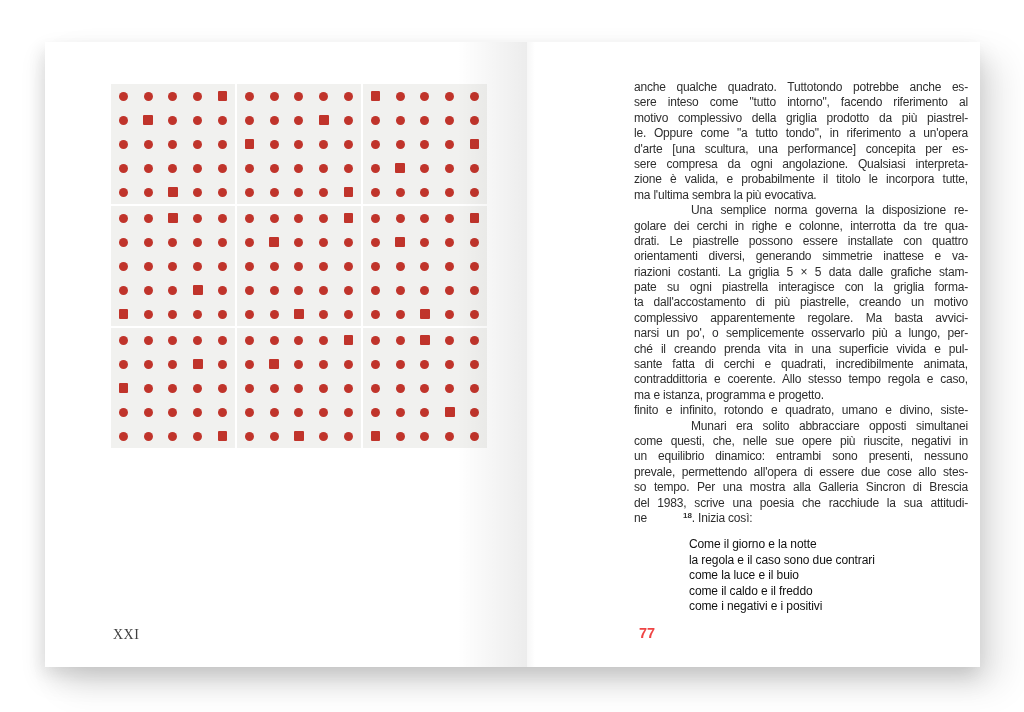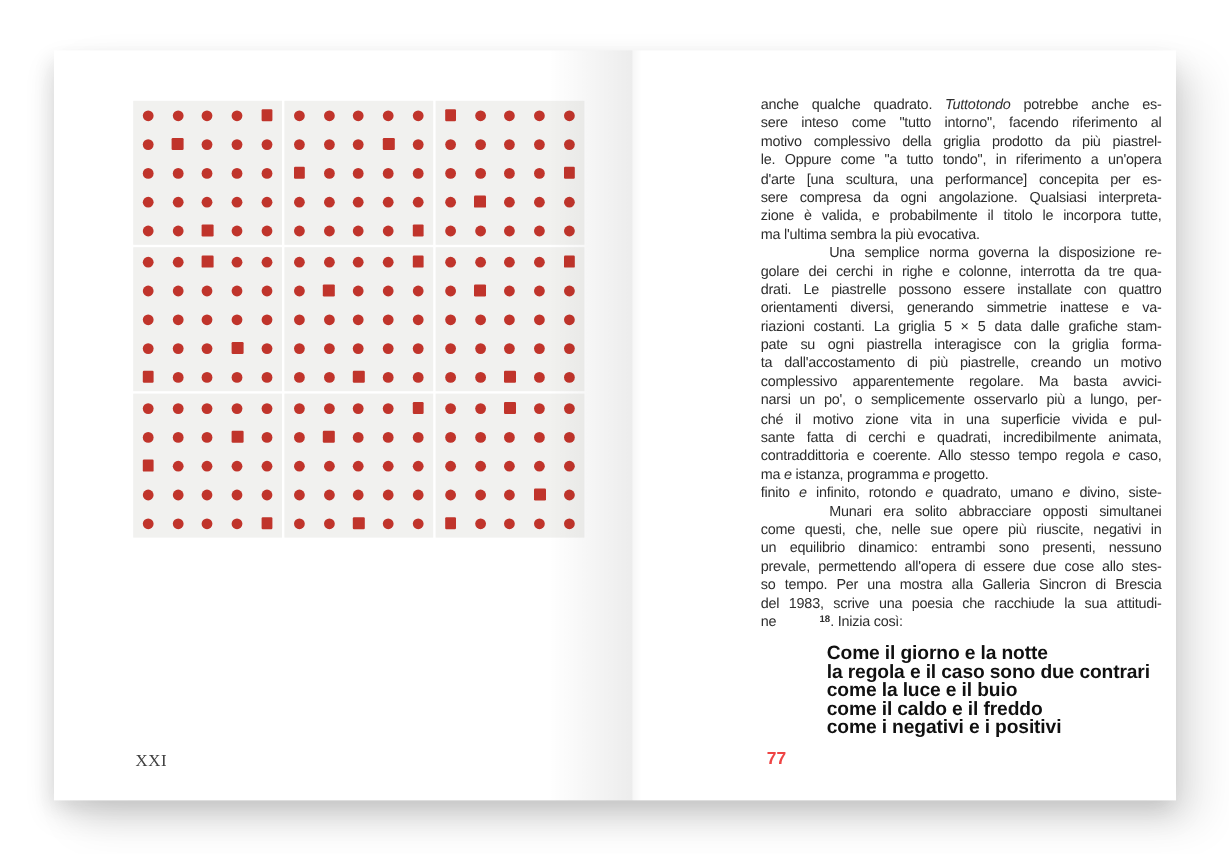--- a/index.html
+++ b/index.html
@@ -49,25 +49,25 @@
   }
   
   .text-col{
     position:absolute;left:107px;top:38px;width:334px;
     font-size:12px;line-height:15.4px;letter-spacing:-0.2px;
     color:var(--body-text,#2e2e2e);
   }
   .line{text-align:justify;text-align-last:justify;height:15.4px;}
   .line.last{text-align-last:left;}
   .line.indent{text-indent:57px;}
-  .it{font-style:italic;}
+  .it{}
   .sup{font-weight:700;font-size:8px;position:relative;top:-4px;letter-spacing:0;padding-left:36px;}
   .poem{
     margin-top:11px;padding-left:55px;
-    font-weight:700;font-size:16px;line-height:15.4px;
+    font-weight:400;font-size:12px;line-height:15.4px;
     color:var(--poem-text,#101010);letter-spacing:-0.1px;
   }
   .folio-right{
     position:absolute;left:112px;top:583px;
     font-size:14.5px;font-weight:700;color:#ef4444;
   }
 </style>
 </head>
 <body style="--dot-red: #c0342b; --tile-bg: #f1f1ef; --body-text: #2e2e2e; --poem-text: #101010;">
 
@@ -333,21 +333,21 @@
           <div class="line last">ma l'ultima sembra la più evocativa.</div>
           <div class="line indent">Una semplice norma governa la disposizione re-</div>
           <div class="line">golare dei cerchi in righe e colonne, interrotta da tre qua-</div>
           <div class="line">drati. Le piastrelle possono essere installate con quattro</div>
           <div class="line">orientamenti diversi, generando simmetrie inattese e va-</div>
           <div class="line">riazioni costanti. La griglia 5 × 5 data dalle grafiche stam-</div>
           <div class="line">pate su ogni piastrella interagisce con la griglia forma-</div>
           <div class="line">ta dall'accostamento di più piastrelle, creando un motivo</div>
           <div class="line">complessivo apparentemente regolare. Ma basta avvici-</div>
           <div class="line">narsi un po', o semplicemente osservarlo più a lungo, per-</div>
-          <div class="line">ché il motivo zione vita in una superficie vivida e pul-</div>
+          <div class="line">ché il creando prenda vita in una superficie vivida e pul-</div>
           <div class="line">sante fatta di cerchi e quadrati, incredibilmente animata,</div>
           <div class="line">contraddittoria e coerente. Allo stesso tempo regola <span class="it">e</span> caso,</div>
           <div class="line last">ma <span class="it">e</span> istanza, programma <span class="it">e</span> progetto.</div>
           <div class="line">finito <span class="it">e</span> infinito, rotondo <span class="it">e</span> quadrato, umano <span class="it">e</span> divino, siste-</div>
           <div class="line indent">Munari era solito abbracciare opposti simultanei</div>
           <div class="line">come questi, che, nelle sue opere più riuscite, negativi in</div>
           <div class="line">un equilibrio dinamico: entrambi sono presenti, nessuno</div>
           <div class="line">prevale, permettendo all'opera di essere due cose allo stes-</div>
           <div class="line">so tempo. Per una mostra alla Galleria Sincron di Brescia</div>
           <div class="line">del 1983, scrive una poesia che racchiude la sua attitudi-</div>

